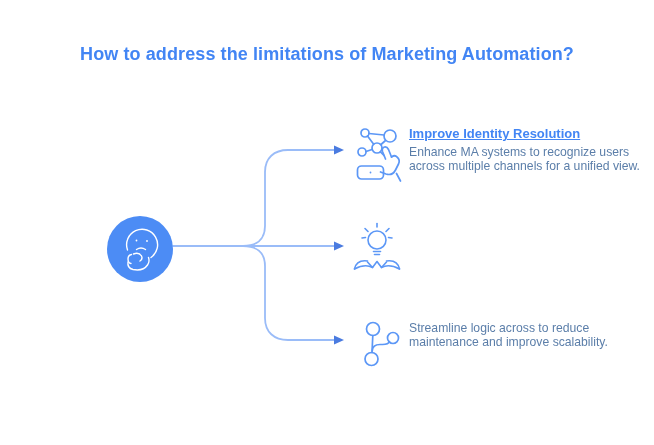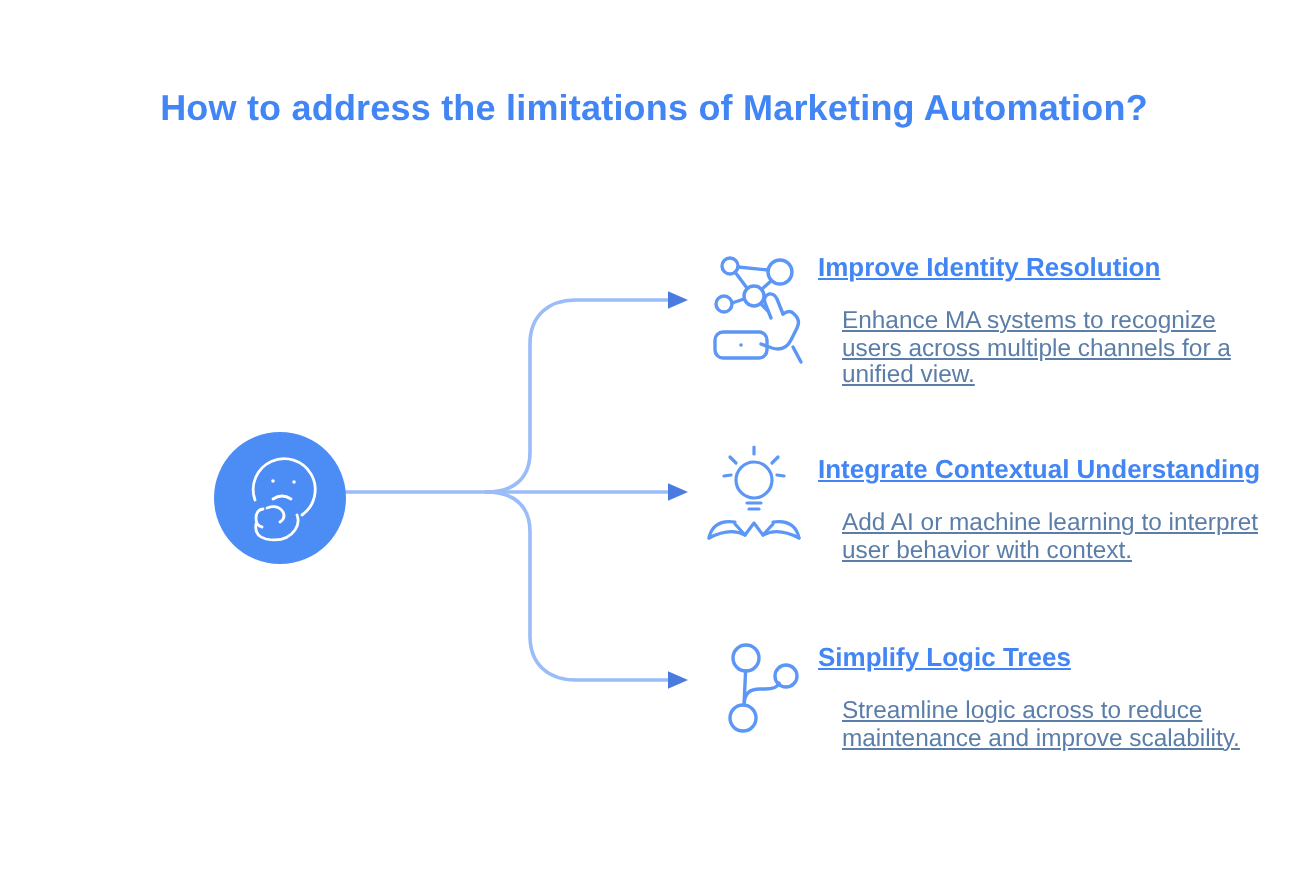--- a/index.html
+++ b/index.html
@@ -13,21 +13,21 @@
     color:#4285F4; letter-spacing:0.1px;
   }
   .connectors { position:absolute; left:0; top:0; }
   .icon-box { position:absolute; }
   .item-text { position:absolute; width:238px; }
   .item-heading {
     font-size:13px; font-weight:bold; color:#4285F4;
     margin:0 0 4px 0; line-height:1.15;text-decoration:underline;
   }
   .item-desc {
-    font-size:12.2px; color:#5B7EA9; line-height:1.12; margin:12px;text-decoration:underline;
+    font-size:12.2px; color:#5B7EA9; line-height:1.12; margin:0;
   }
 </style>
 </head>
 <body>
 
 <div class="canvas">
 
   <div class="title">How to address the limitations of Marketing Automation?</div>
 
   <svg class="connectors" width="654" height="445" viewBox="0 0 654 445">
@@ -93,34 +93,29 @@
         <path d="M 37 6.5 L 34 9.5"></path>
         <path d="M 40 16 L 36.5 15.5"></path>
         <path d="M 2.5 47 Q 4.5 37.5 15.5 39"></path>
         <path d="M 47.5 47 Q 45.5 37.5 34.5 39"></path>
         <path d="M 15.5 40 L 20.5 45.5 L 25 39.5 L 29.5 45.5 L 34.5 40"></path>
         <path d="M 2.5 47 Q 13 41.5 20.5 45.5"></path>
         <path d="M 47.5 47 Q 37 41.5 29.5 45.5"></path>
       </g>
     </svg>
   </div>
-  <div class="item-text" style="left:409px; top:228px;">
-    <div class="item-heading">Integrate Contextual Understanding</div>
-    <div class="item-desc">Add AI or machine learning to interpret user behavior with context.</div>
-  </div>
 
   <div class="icon-box" style="left:354px; top:318px;">
     <svg width="50" height="50" viewBox="0 0 50 50">
       <g stroke="#5C97F6" stroke-width="1.7" fill="none" stroke-linecap="round" stroke-linejoin="round">
         <circle cx="19" cy="11" r="6.5"></circle>
         <circle cx="17.5" cy="41" r="6.5"></circle>
         <circle cx="39" cy="20" r="5.5"></circle>
         <path d="M 18.8 17.5 L 18 34.5"></path>
         <path d="M 18.2 33 Q 18.5 26.5 26 26.5 L 28.5 26.5 Q 34.5 26.5 35.5 23.5"></path>
       </g>
     </svg>
   </div>
   <div class="item-text" style="left:409px; top:322px;">
-    <div class="item-heading">Simplify Logic Trees</div>
     <div class="item-desc">Streamline logic across to reduce maintenance and improve scalability.</div>
   </div>
 
 </div>
 
 </body></html>

